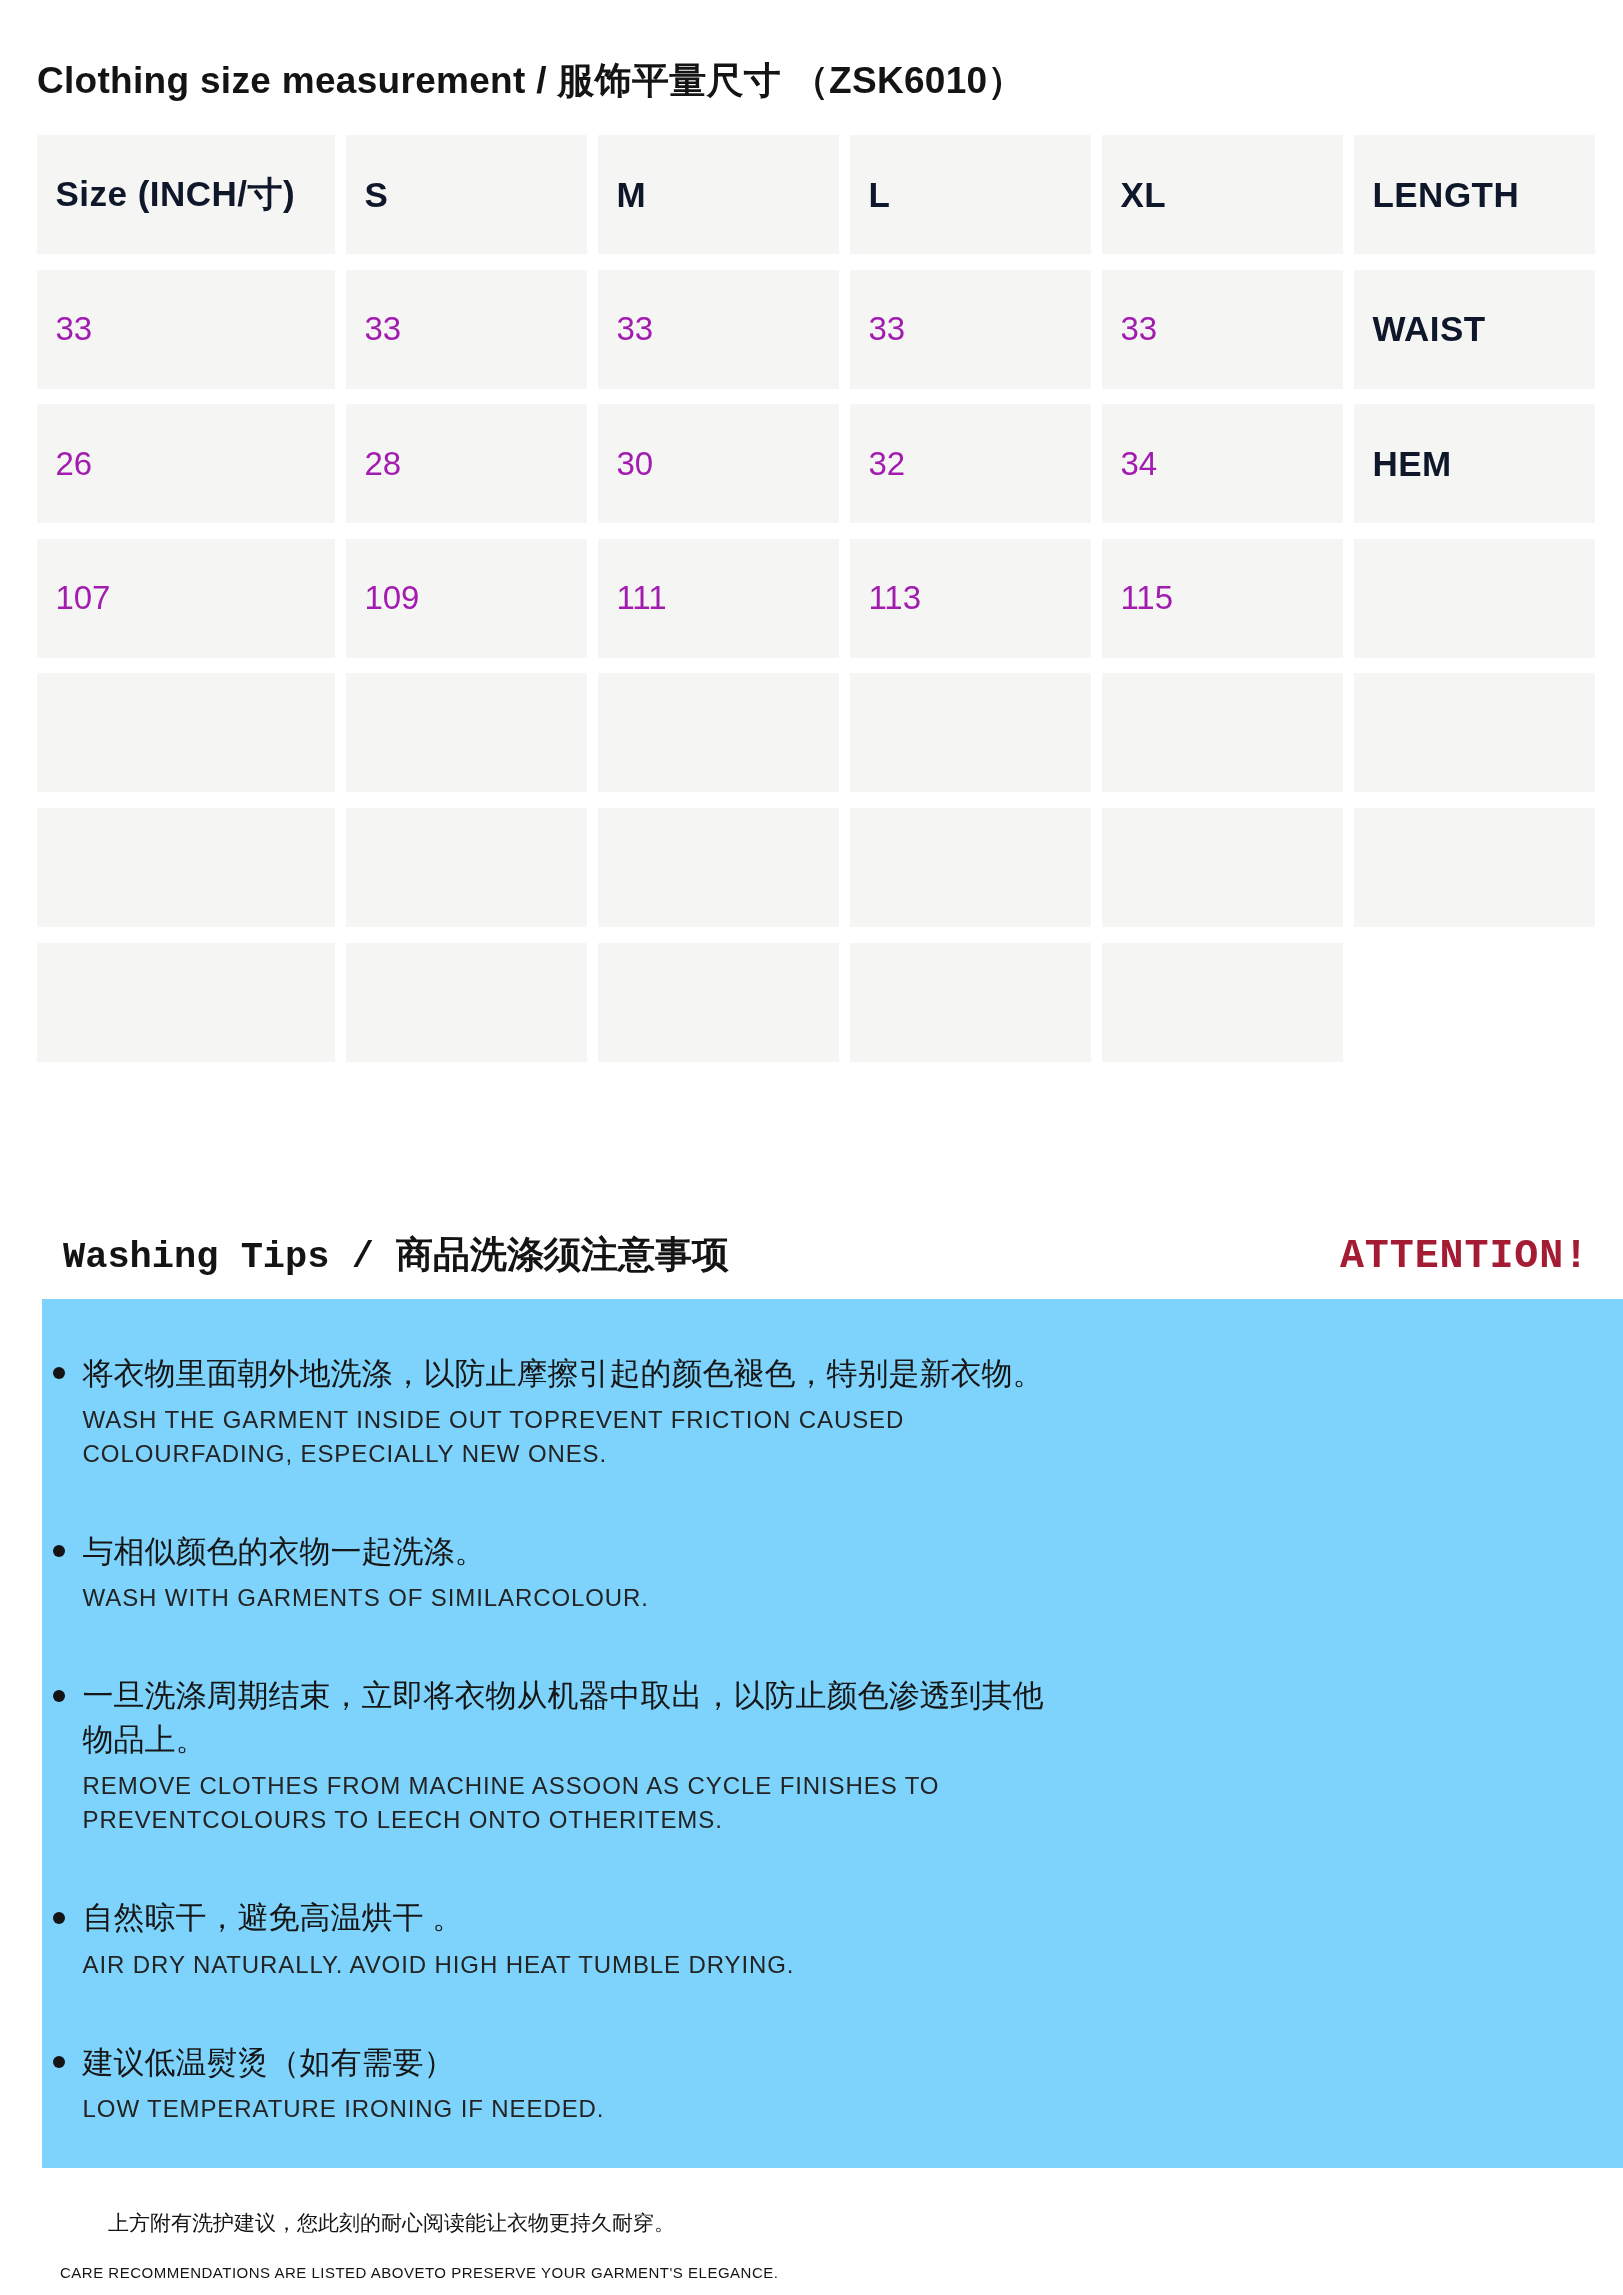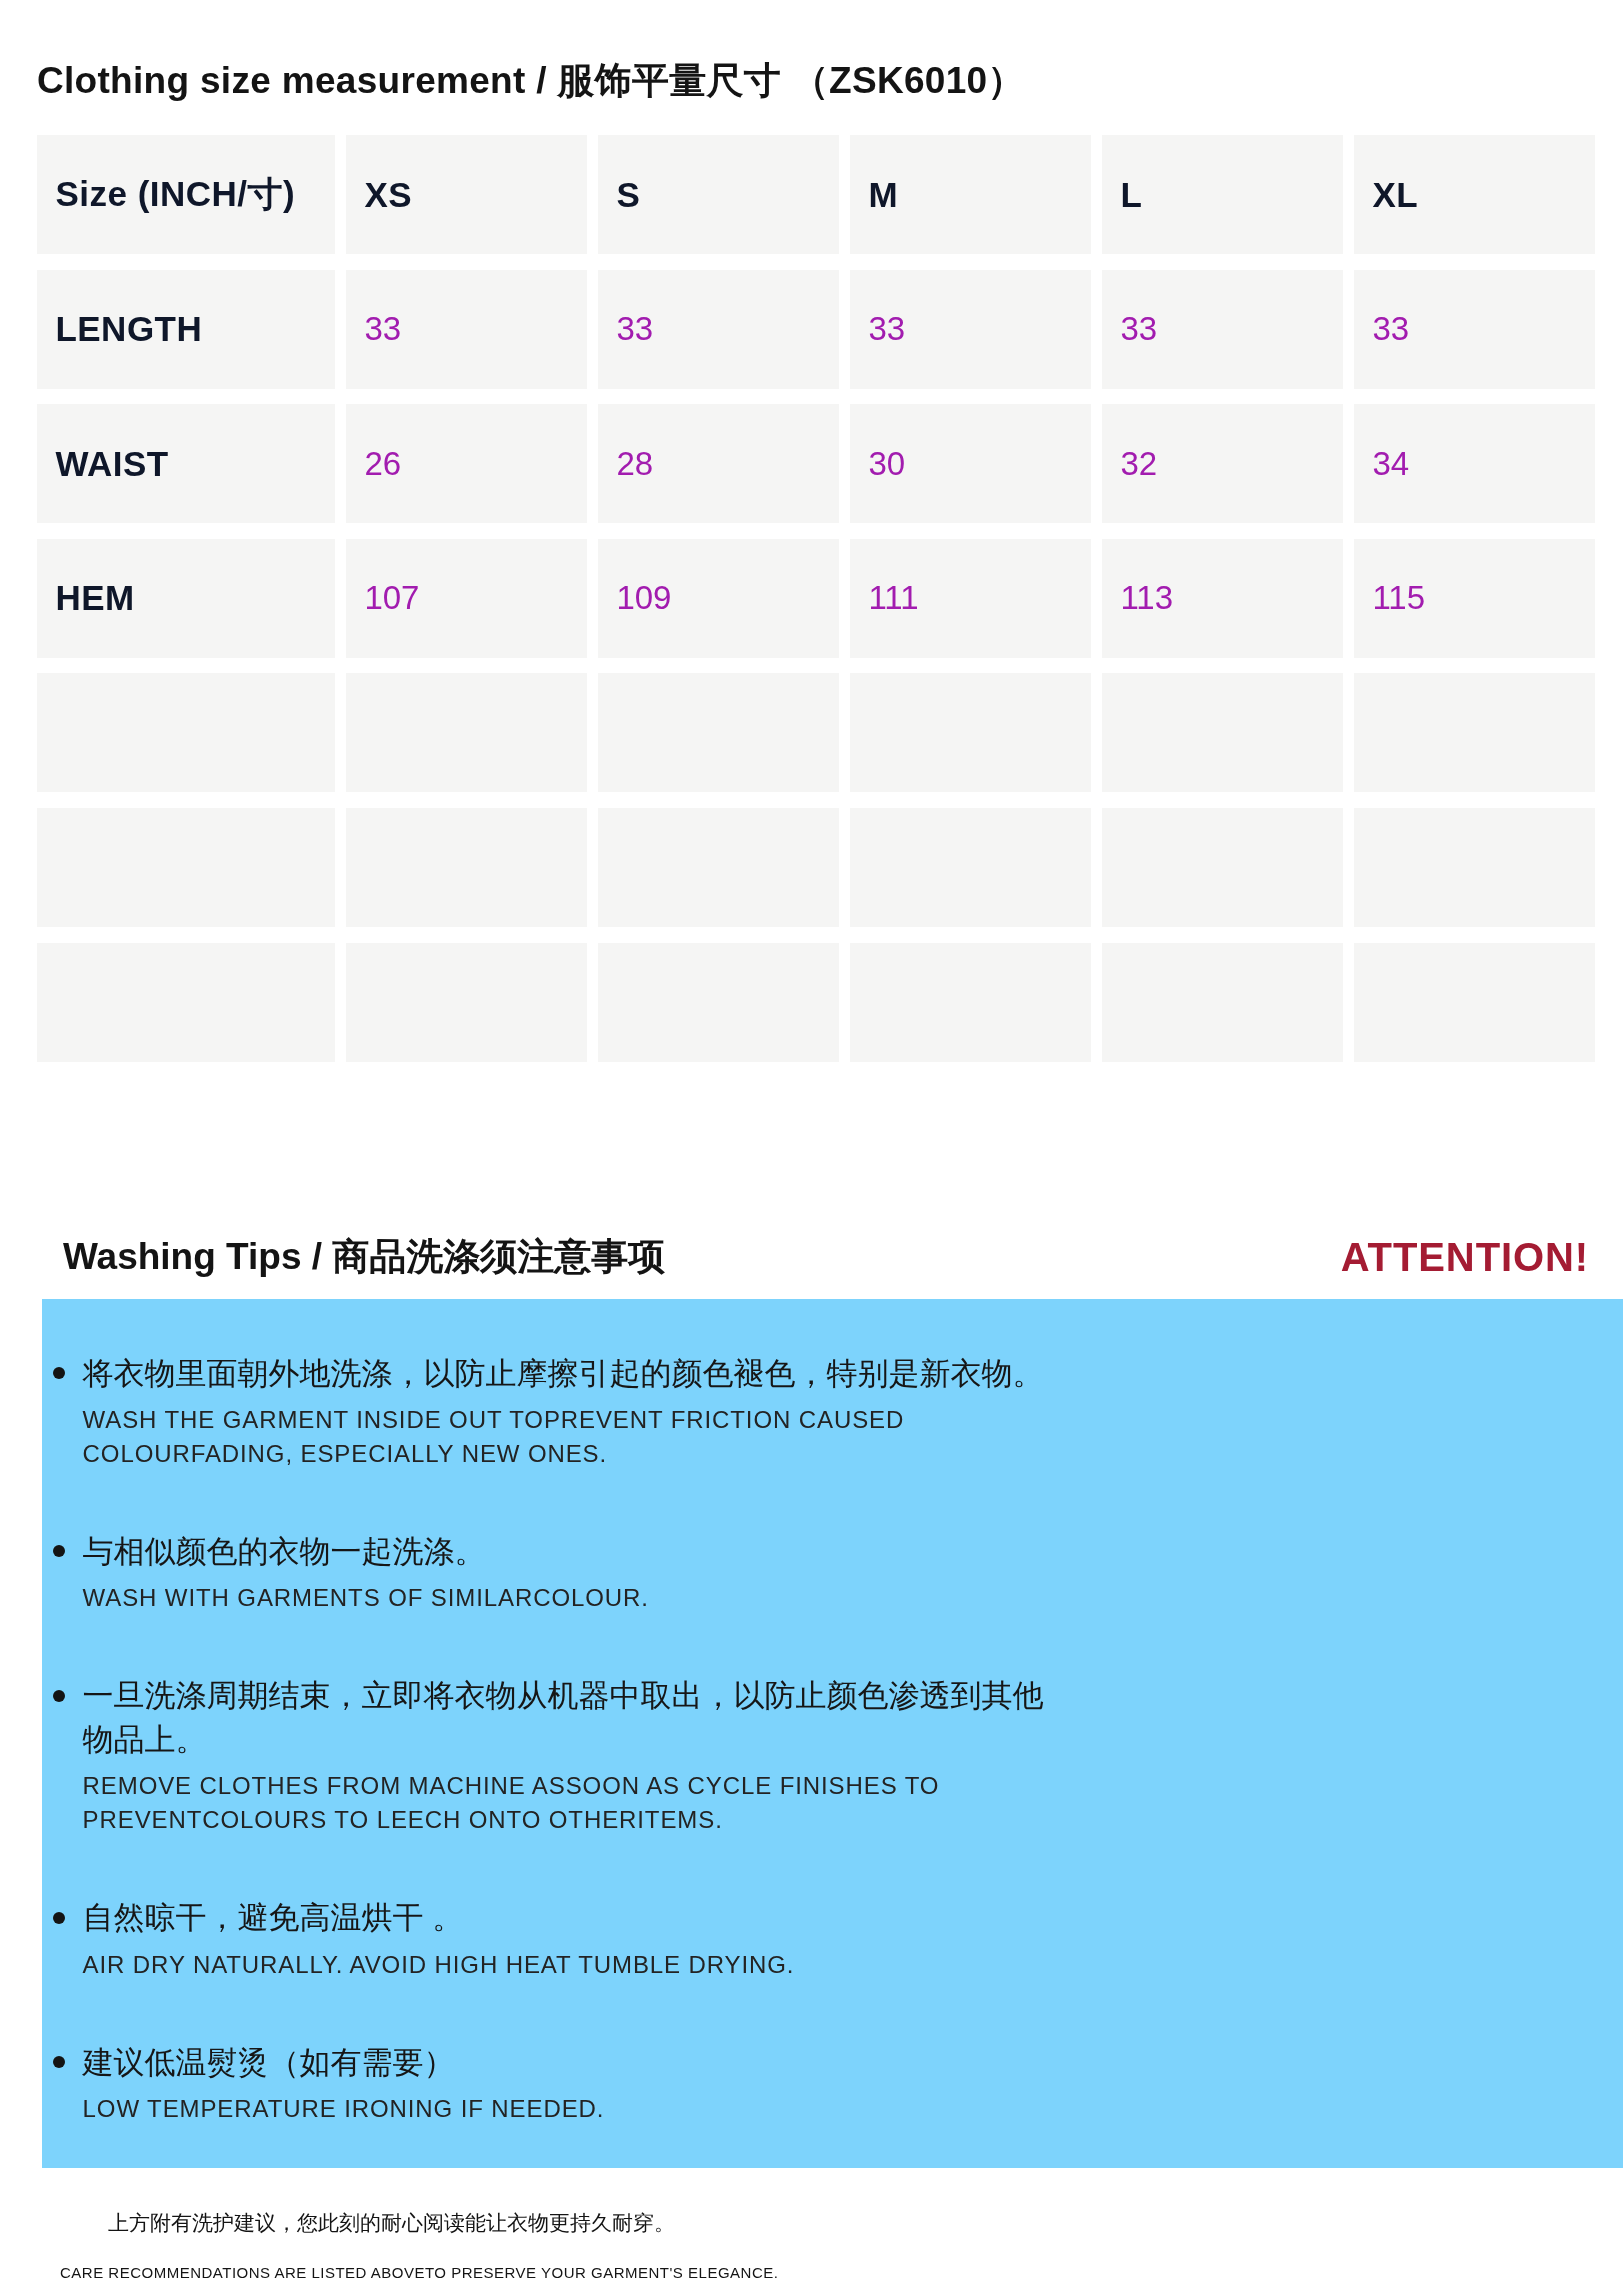--- a/index.html
+++ b/index.html
@@ -29,21 +29,21 @@
     display: flex; align-items: center;
     padding: 0 9.2px 0 18.4px;
     font-size: 35px; color: #0f172a;
   }
   .cell.hdr, .cell.lbl { font-weight: 700; letter-spacing: 0.5px; }
   .cell.num { font-size: 33px; font-weight: 400; color: #a21caf; }
 
   
   .wash-row {
     display: flex; justify-content: space-between; align-items: flex-end;
-    margin-top: 173px; padding-left: 26px;
+    margin-top: 173px; padding-left: 26px; font-family: Liberation Mono, monospace;
   }
   .wash-heading { font-size: 37px; line-height: 44px; font-weight: 700; margin: 0; }
   .attention {
     font-size: 40px; line-height: 44px; font-weight: 800;
     letter-spacing: 0.9px; color: #a41c33;
   }
 
   
   .tips-panel {
     margin-top: 20px; margin-left: 4.6px;
@@ -71,21 +71,20 @@
 </style>
 </head>
 <body>
 
 <div class="page">
 
   <h1 class="title">Clothing size measurement / 服饰平量尺寸 （ZSK6010）</h1>
 
   <div class="size-grid" id="sizeGrid">
       <div class="cell hdr">Size (INCH/寸)</div>
-      <div class="cell hdr">XS</div>
       <div class="cell hdr">S</div>
       <div class="cell hdr">M</div>
       <div class="cell hdr">L</div>
       <div class="cell hdr">XL</div>
       <div class="cell lbl">LENGTH</div>
       <div class="cell num">33</div>
       <div class="cell num">33</div>
       <div class="cell num">33</div>
       <div class="cell num">33</div>
       <div class="cell num">33</div>

